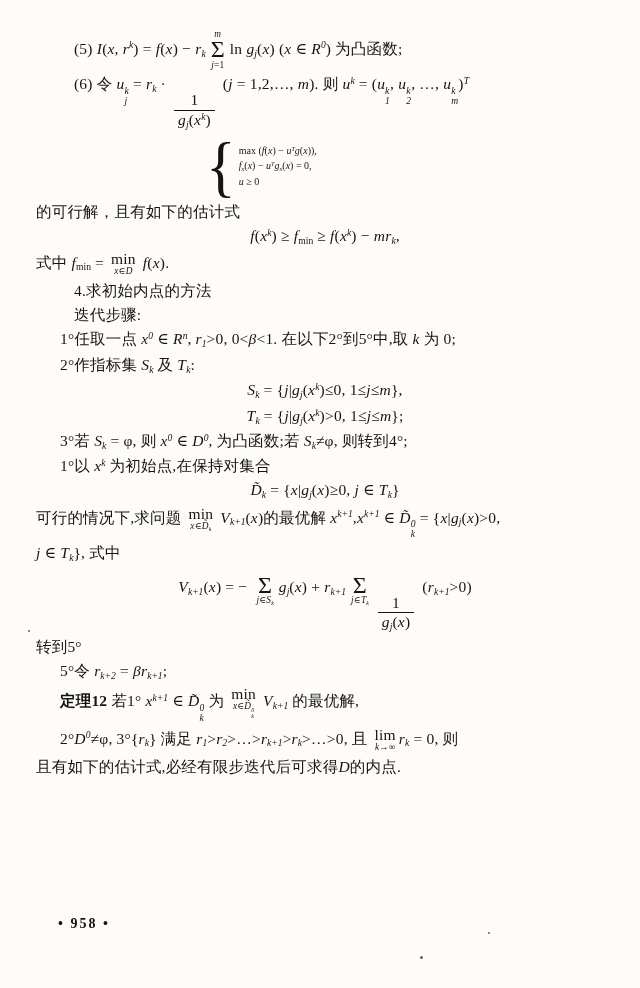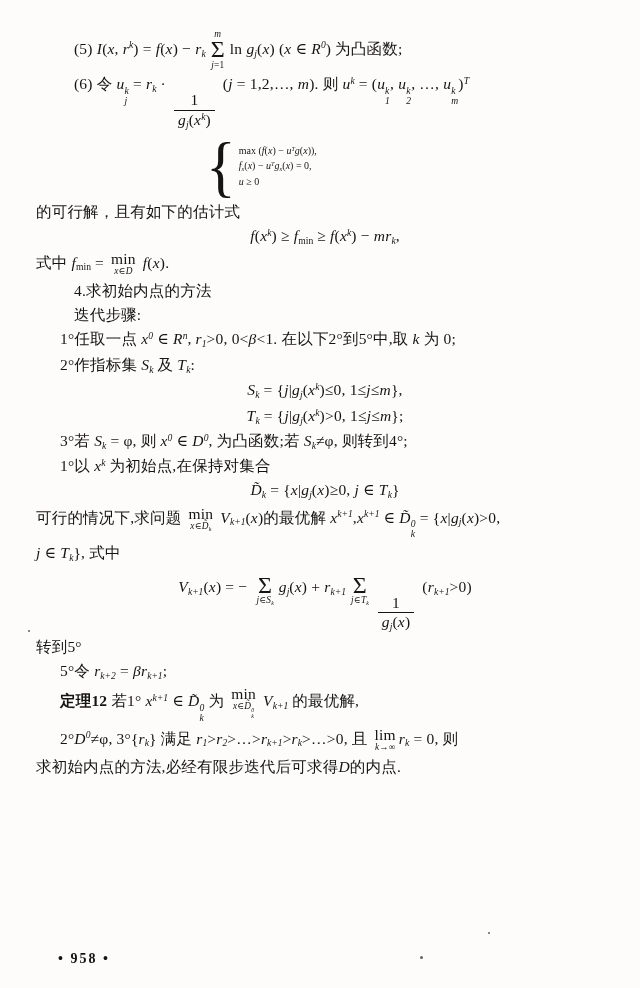--- a/index.html
+++ b/index.html
@@ -29,21 +29,21 @@
   .sum .op{font-size:1.55em;line-height:0.9;font-style:normal;}
   .und{display:inline-flex;flex-direction:column;align-items:center;
        vertical-align:middle;line-height:1.05;margin:0 3px;}
   .und .base{font-style:normal;}
   .und .ubot{font-size:0.6em;font-style:italic;}
   .system{display:flex;align-items:center;margin:6px 0 6px 170px;}
   .brace{font-size:62px;line-height:0.95;margin-right:3px;transform:scaleY(1.1);
          font-style:normal;font-weight:400;}
   .sysrow{font-size:10px;line-height:1.55;white-space:nowrap;}
   .page-number{position:absolute;left:58px;top:916px;font-size:14px;font-weight:bold;
-               letter-spacing:2px;margin-top:35px;}
+               letter-spacing:2px;}
   .speck{position:absolute;width:3px;height:3px;border-radius:50%;background:#3a3a3a;opacity:0.8;}
 </style>
 </head>
 <body>
 
 <div class="page">
   <div class="content">
       <div class="line para ind2"><span class="rm">(5) </span><span class="it">I</span><span class="rm">(</span><span class="it">x</span><span class="rm">, </span><span class="it">r</span><sup>k</sup><span class="rm">) = </span><span class="it">f</span><span class="rm">(</span><span class="it">x</span><span class="rm">) − </span><span class="it">r</span><sub>k</sub><span class="sum">
           <span class="lim"><span class="it">m</span></span>
           <span class="op">Σ</span>
@@ -117,19 +117,19 @@
           <span class="base"><span class="rm">min</span></span>
           <span class="ubot"><span class="it">x</span><span class="rm">∈</span><span class="it">D̃</span><span class="ss">
               <span class="ss-sup">0</span>
               <span class="ss-sub">k</span>
             </span></span>
         </span><span class="rm"> </span><span class="it">V</span><sub>k+1</sub><span class="rm"> 的最优解,</span></div>
       <div class="line para ind1"><span class="rm">2°</span><span class="it">D</span><sup>0</sup><span class="rm">≠φ, 3°{</span><span class="it">r</span><sub>k</sub><span class="rm">} 满足 </span><span class="it">r</span><sub>1</sub><span class="rm">&gt;</span><span class="it">r</span><sub>2</sub><span class="rm">&gt;…&gt;</span><span class="it">r</span><sub>k+1</sub><span class="rm">&gt;</span><span class="it">r</span><sub>k</sub><span class="rm">&gt;…&gt;0, 且 </span><span class="und">
           <span class="base"><span class="rm">lim</span></span>
           <span class="ubot"><span class="it">k</span><span class="rm">→∞</span></span>
         </span><span class="it">r</span><sub>k</sub><span class="rm"> = 0, 则</span></div>
-      <div class="line para"><span class="rm">求初始内点的方法,必经有限步迭代后可求得</span><span class="it">D</span><span class="rm">的内点.</span></div>
+      <div class="line para"><span class="rm">且有如下的估计式,必经有限步迭代后可求得</span><span class="it">D</span><span class="rm">的内点.</span></div>
     </div>
   <div class="page-number">• 958 •</div>
   <div class="speck" style="left:420px;top:956px;"></div>
   <div class="speck" style="left:488px;top:932px;width:2px;height:2px;"></div>
   <div class="speck" style="left:28px;top:630px;width:2px;height:2px;"></div>
 </div>
 
 </body></html>

